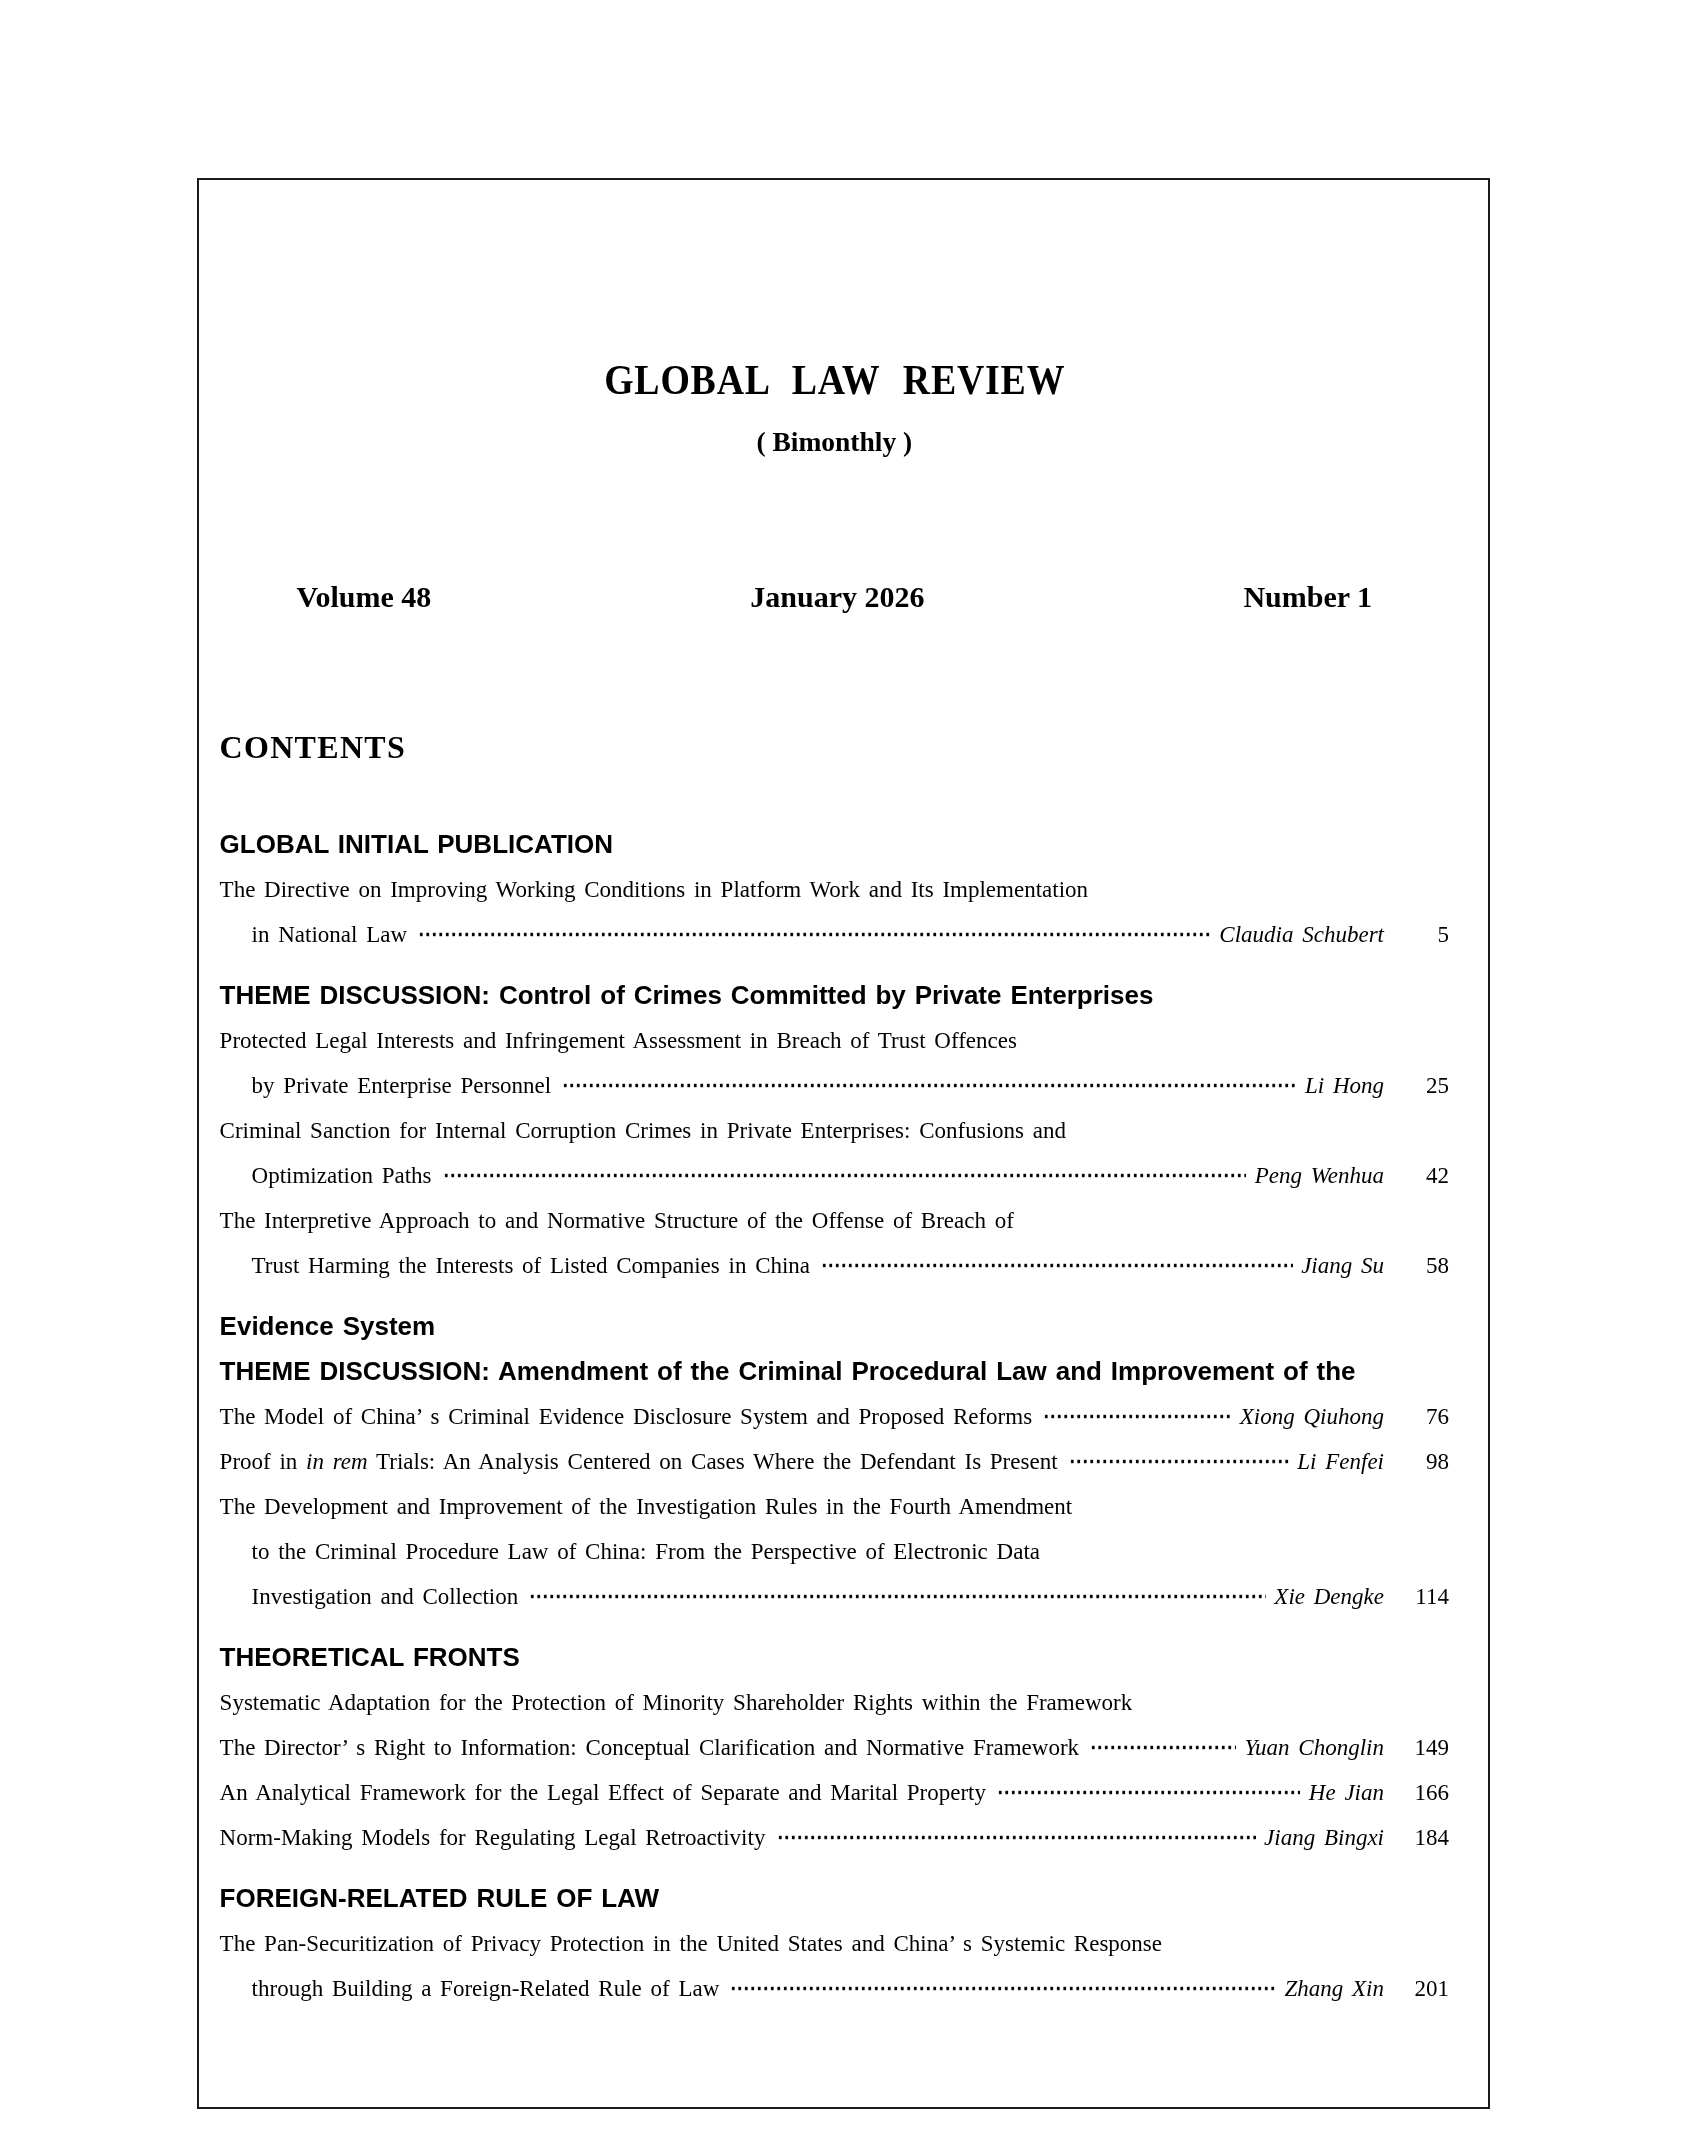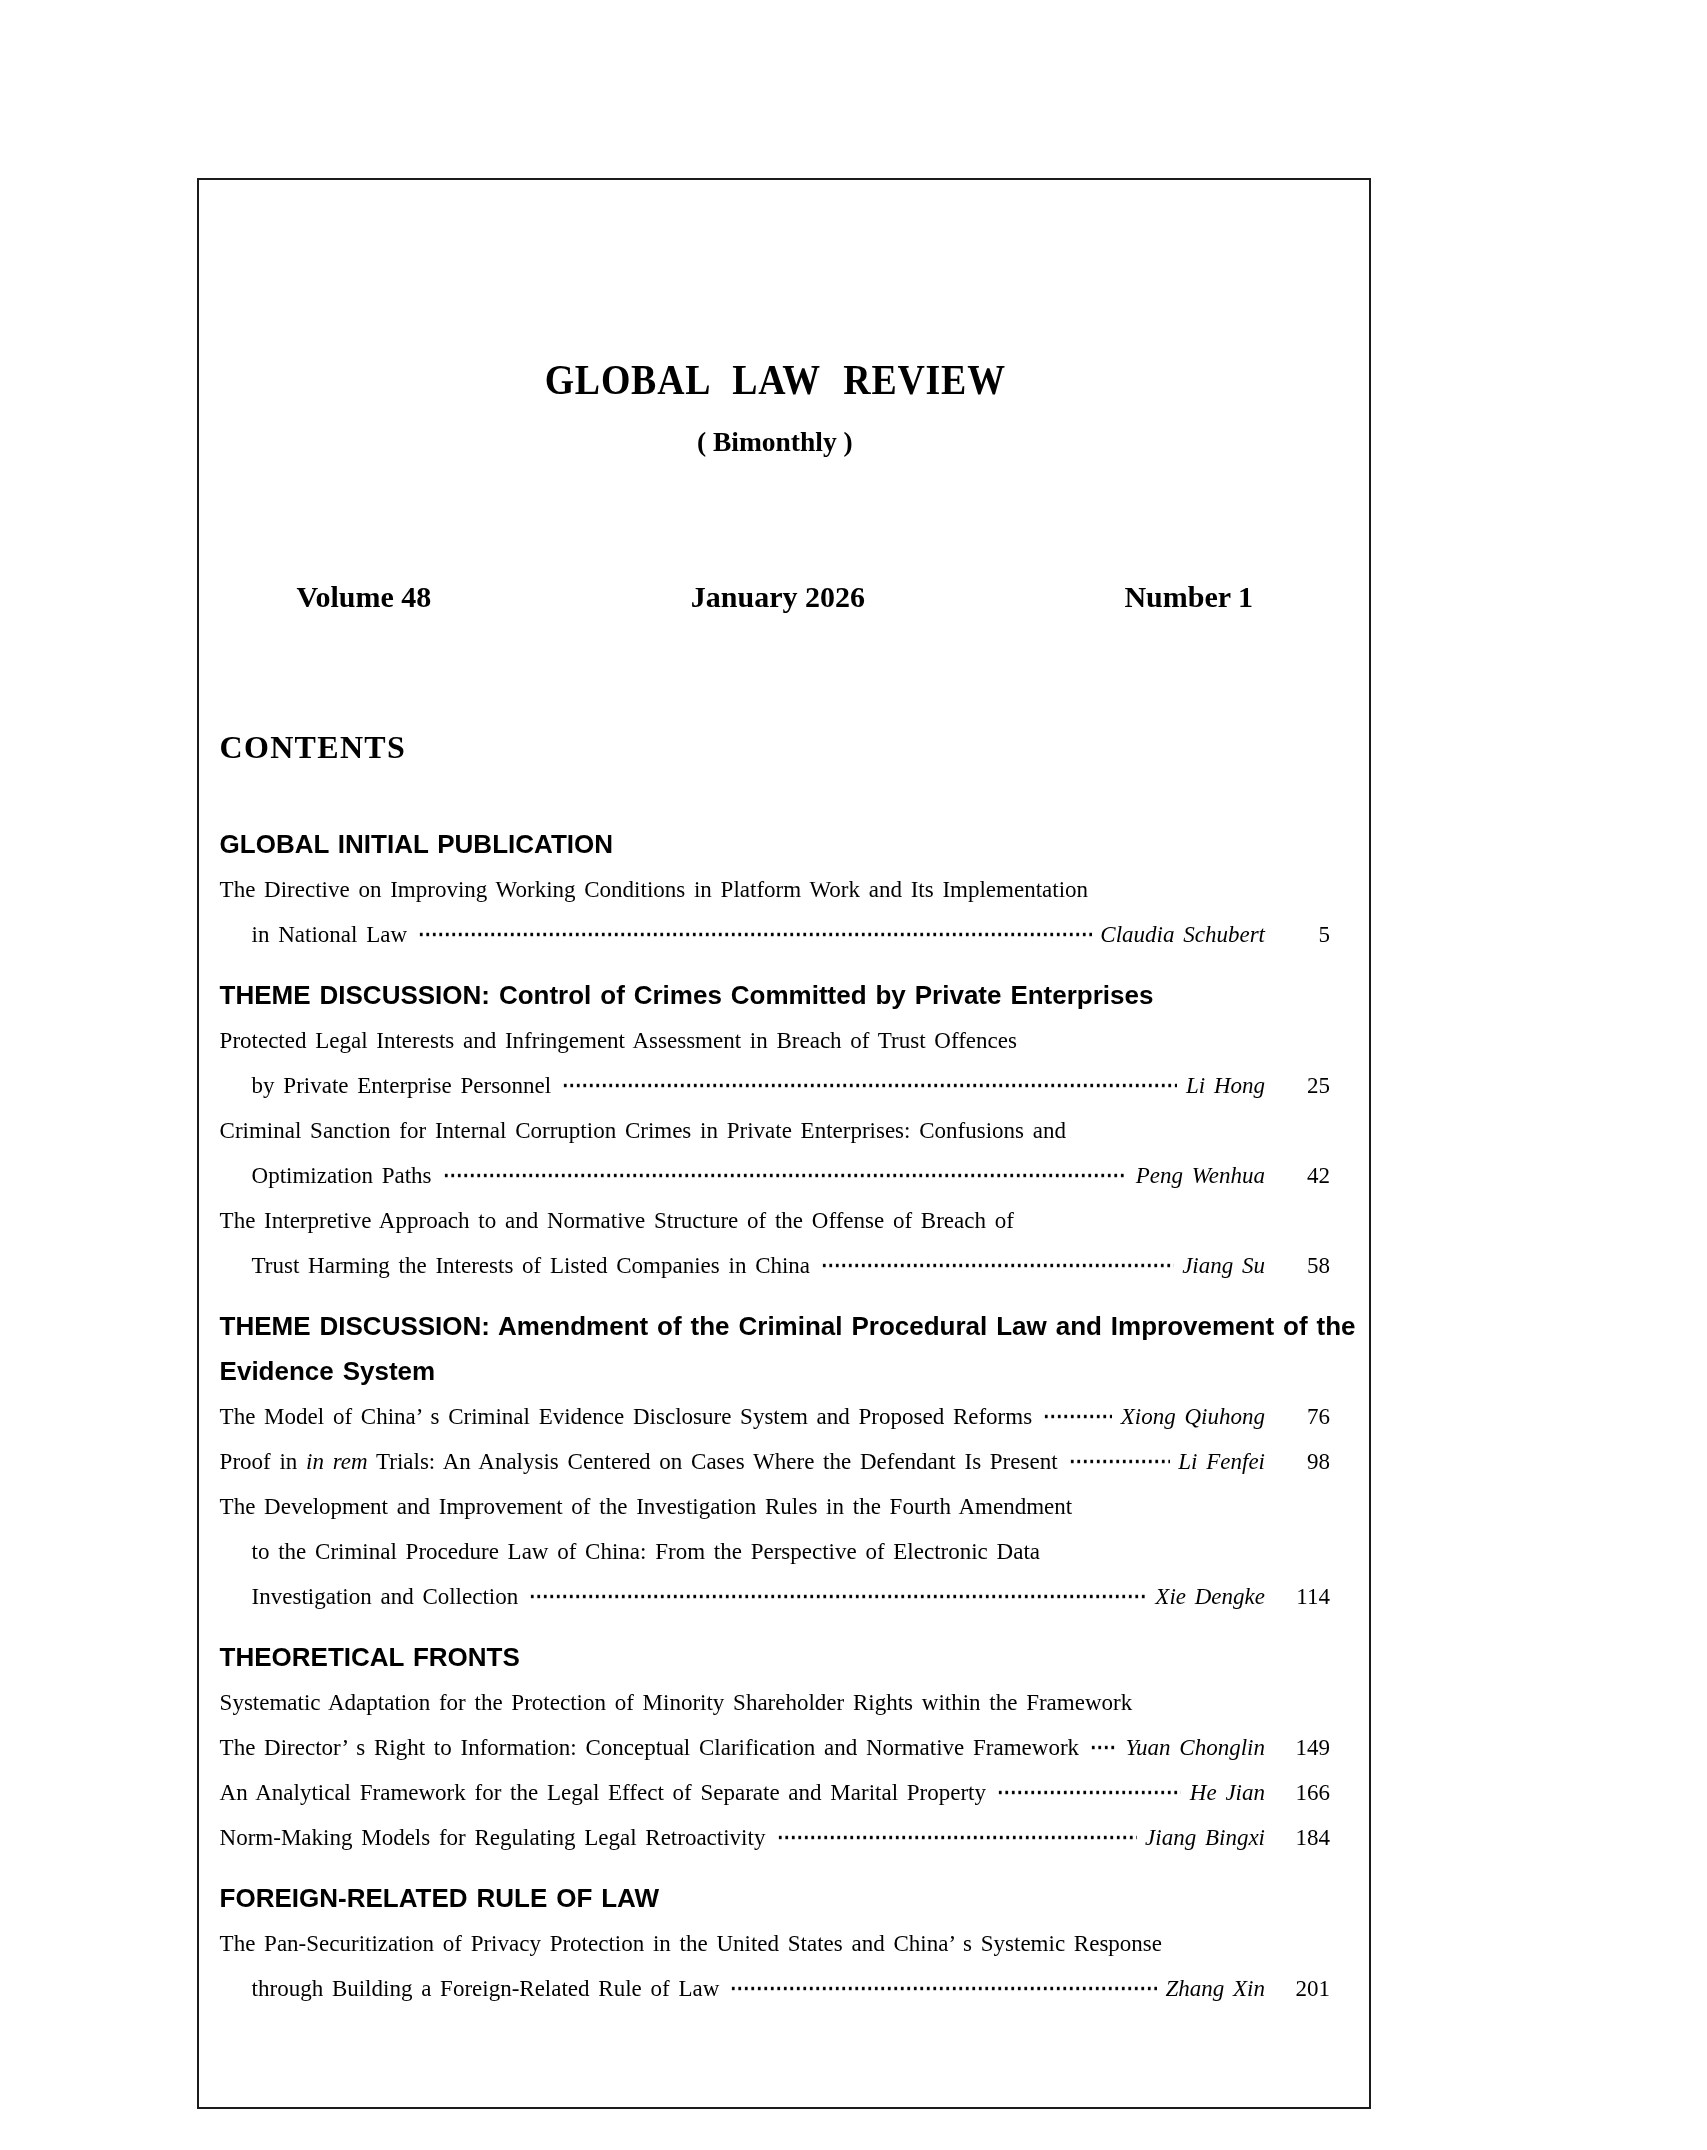--- a/index.html
+++ b/index.html
@@ -8,21 +8,21 @@
     width:1707px;
     height:2317px;
     background:#ffffff;
     color:#000;
     font-family:"Liberation Serif", serif;
     overflow:hidden;
   }
   .frame{
     position:absolute;
     left:197px; top:178px;
-    width:1174px; height:1931px;
+    width:1293px; height:1931px;
     border:2.2px solid #1b1b1b;
     box-sizing:border-box;
   }
   .content{
     position:absolute;
     left:20.6px; right:39px; top:0;
   }
   .title{
     margin-top:176px;
     font-size:43px;
@@ -161,22 +161,22 @@
               </div>
               <div class="line indent">
                 <span class="t"><span>Trust Harming the Interests of Listed Companies in China</span></span>
                 <span class="leader"></span>
                 <span class="author">Jiang Su</span>
                 <span class="page">58</span>
               </div>
             </div>
           </div>
           <div class="sec">
+            <div class="sec-h">Evidence System</div>
             <div class="sec-h">THEME DISCUSSION: Amendment of the Criminal Procedural Law and Improvement of the</div>
-            <div class="sec-h">Evidence System</div>
             <div class="entry">
               <div class="line">
                 <span class="t"><span>The Model of China’ s Criminal Evidence Disclosure System and Proposed Reforms</span></span>
                 <span class="leader"></span>
                 <span class="author">Xiong Qiuhong</span>
                 <span class="page">76</span>
               </div>
             </div>
             <div class="entry">
               <div class="line">

